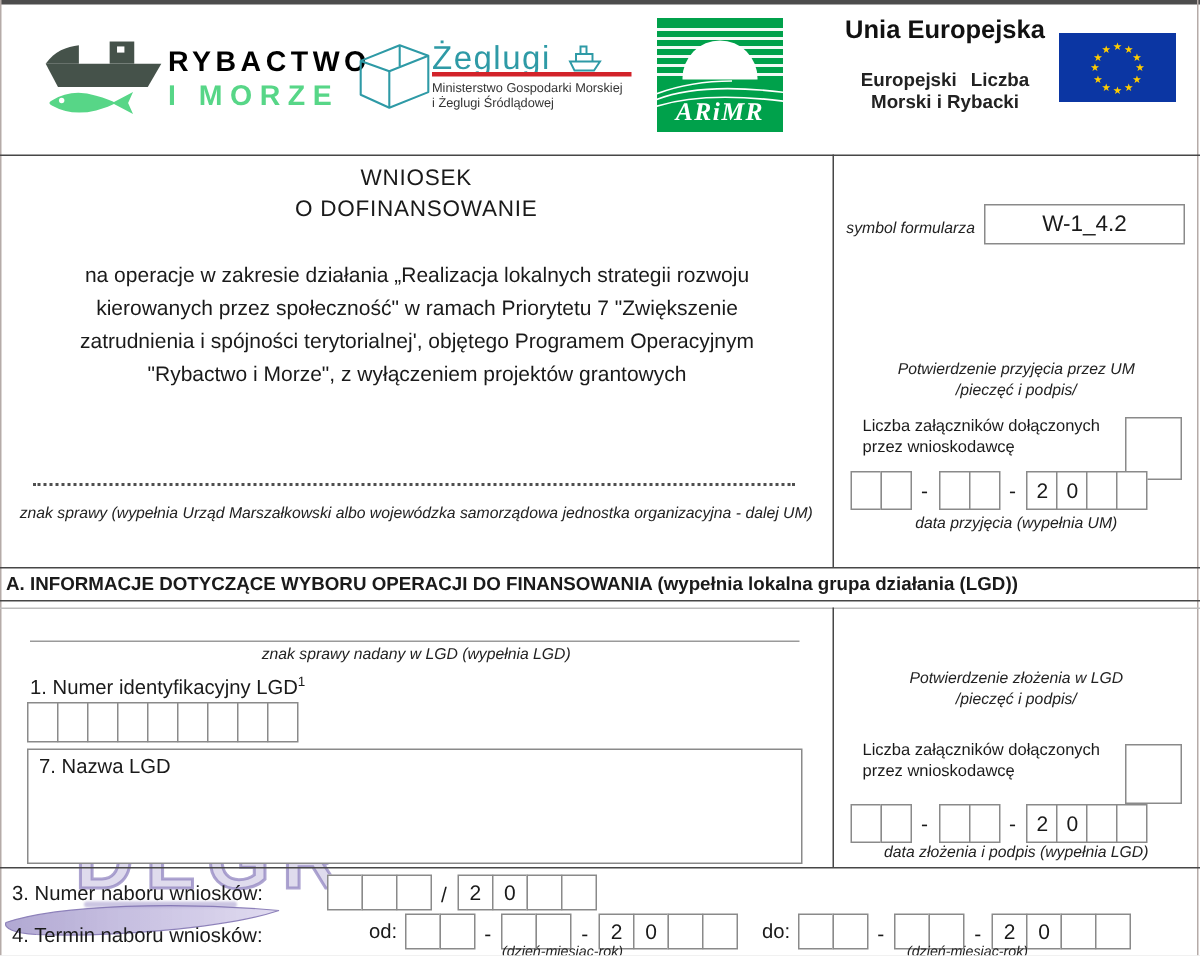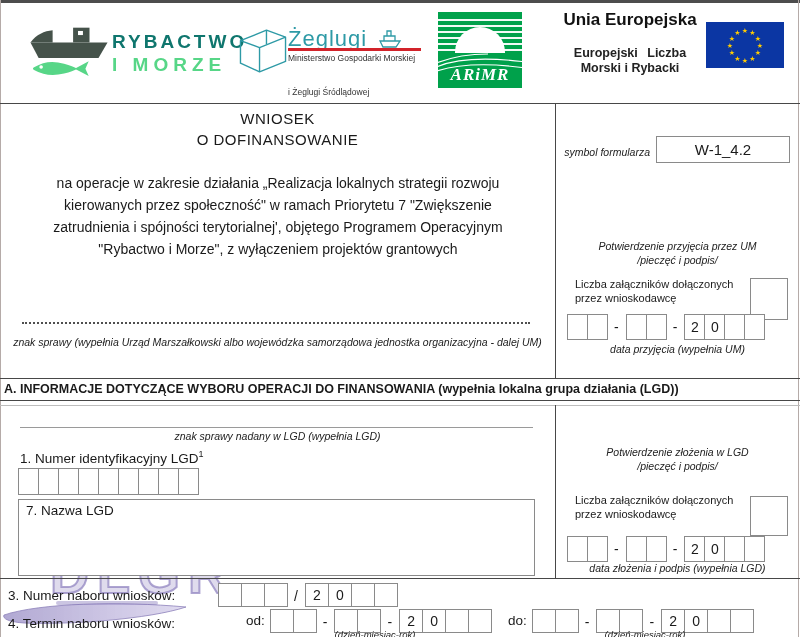--- a/index.html
+++ b/index.html
@@ -9,21 +9,21 @@
   .abs{position:absolute;}
   .hline{position:absolute;left:0;width:800px;border-top:1px solid #474747;height:0;}
   .hline-light{position:absolute;left:0;width:800px;border-top:1px solid #bdbdbd;height:0;}
   .vline{position:absolute;width:0;border-left:1px solid #474747;}
   .it{font-style:italic;}
   .ctr{text-align:center;}
   .scan-top{position:absolute;left:0;top:0;width:800px;height:3px;background:#4d4d4d;}
   .scan-side{position:absolute;top:0;width:0;height:637px;border-left:1px solid #b5aba8;}
 
   
-  .ryb-text1{font-size:19px;font-weight:bold;letter-spacing:3px;color:#0f766e;}
+  .ryb-text1{font-size:19px;font-weight:bold;letter-spacing:3px;color:#000000;}
   .ryb-text2{font-size:19px;font-weight:bold;letter-spacing:5px;color:#57d687;}
   .mgm-acro{font-size:22px;font-weight:500;color:#2e9aa6;letter-spacing:1px;}
   .mgm-red{position:absolute;background:#d2232a;height:3px;}
   .mgm-min{font-size:8.5px;line-height:10.5px;color:#333;}
   .arimr{position:absolute;background:#00a14b;overflow:hidden;}
   .arimr-stripes{position:absolute;left:0;top:3px;width:100%;height:36px;
       background:repeating-linear-gradient(180deg,transparent 0 4px,rgba(255,255,255,.95) 4px 6px);}
   .arimr-sun{position:absolute;left:17px;top:15px;width:50px;height:26px;background:#fff;
       border-radius:50px 50px 0 0;}
   .arimr-text{position:absolute;left:0;bottom:3px;width:100%;text-align:center;color:#fff;
@@ -101,21 +101,21 @@
   <div class="abs mgm-acro" style="left:288px;top:26px;">Żeglugi</div>
   <svg class="abs" style="left:378px;top:28px;" width="24" height="20" viewBox="0 0 24 20">
     <g fill="none" stroke="#2e9aa6" stroke-width="1.3">
       <path d="M2,13 H22 L18,19 H5 Z"></path>
       <path d="M6,13 V8 H17 V13"></path>
       <path d="M9,8 V3 H13 V8"></path>
     </g>
   </svg>
   <div class="abs mgm-red" style="left:288px;top:48px;width:133px;"></div>
   <div class="abs mgm-min" style="left:288px;top:53px;">Ministerstwo Gospodarki Morskiej</div>
-  <div class="abs mgm-min" style="left:288px;top:63px;margin-top:24px;">i Żeglugi Śródlądowej</div>
+  <div class="abs mgm-min" style="left:288px;top:63px;">i Żeglugi Śródlądowej</div>
 
   <div class="arimr" style="left:438px;top:12px;width:84px;height:76px;">
     <div class="arimr-stripes"></div>
     <div class="arimr-sun"></div>
     <svg style="position:absolute;left:0;top:40px;" width="84" height="20" viewBox="0 0 84 20">
       <g fill="none" stroke="#fff" stroke-width="1.1">
         <path d="M-4,16 Q26,2 88,10"></path>
         <path d="M-4,20 Q30,8 88,16"></path>
         <path d="M-4,12 Q20,2 50,2"></path>
       </g>

